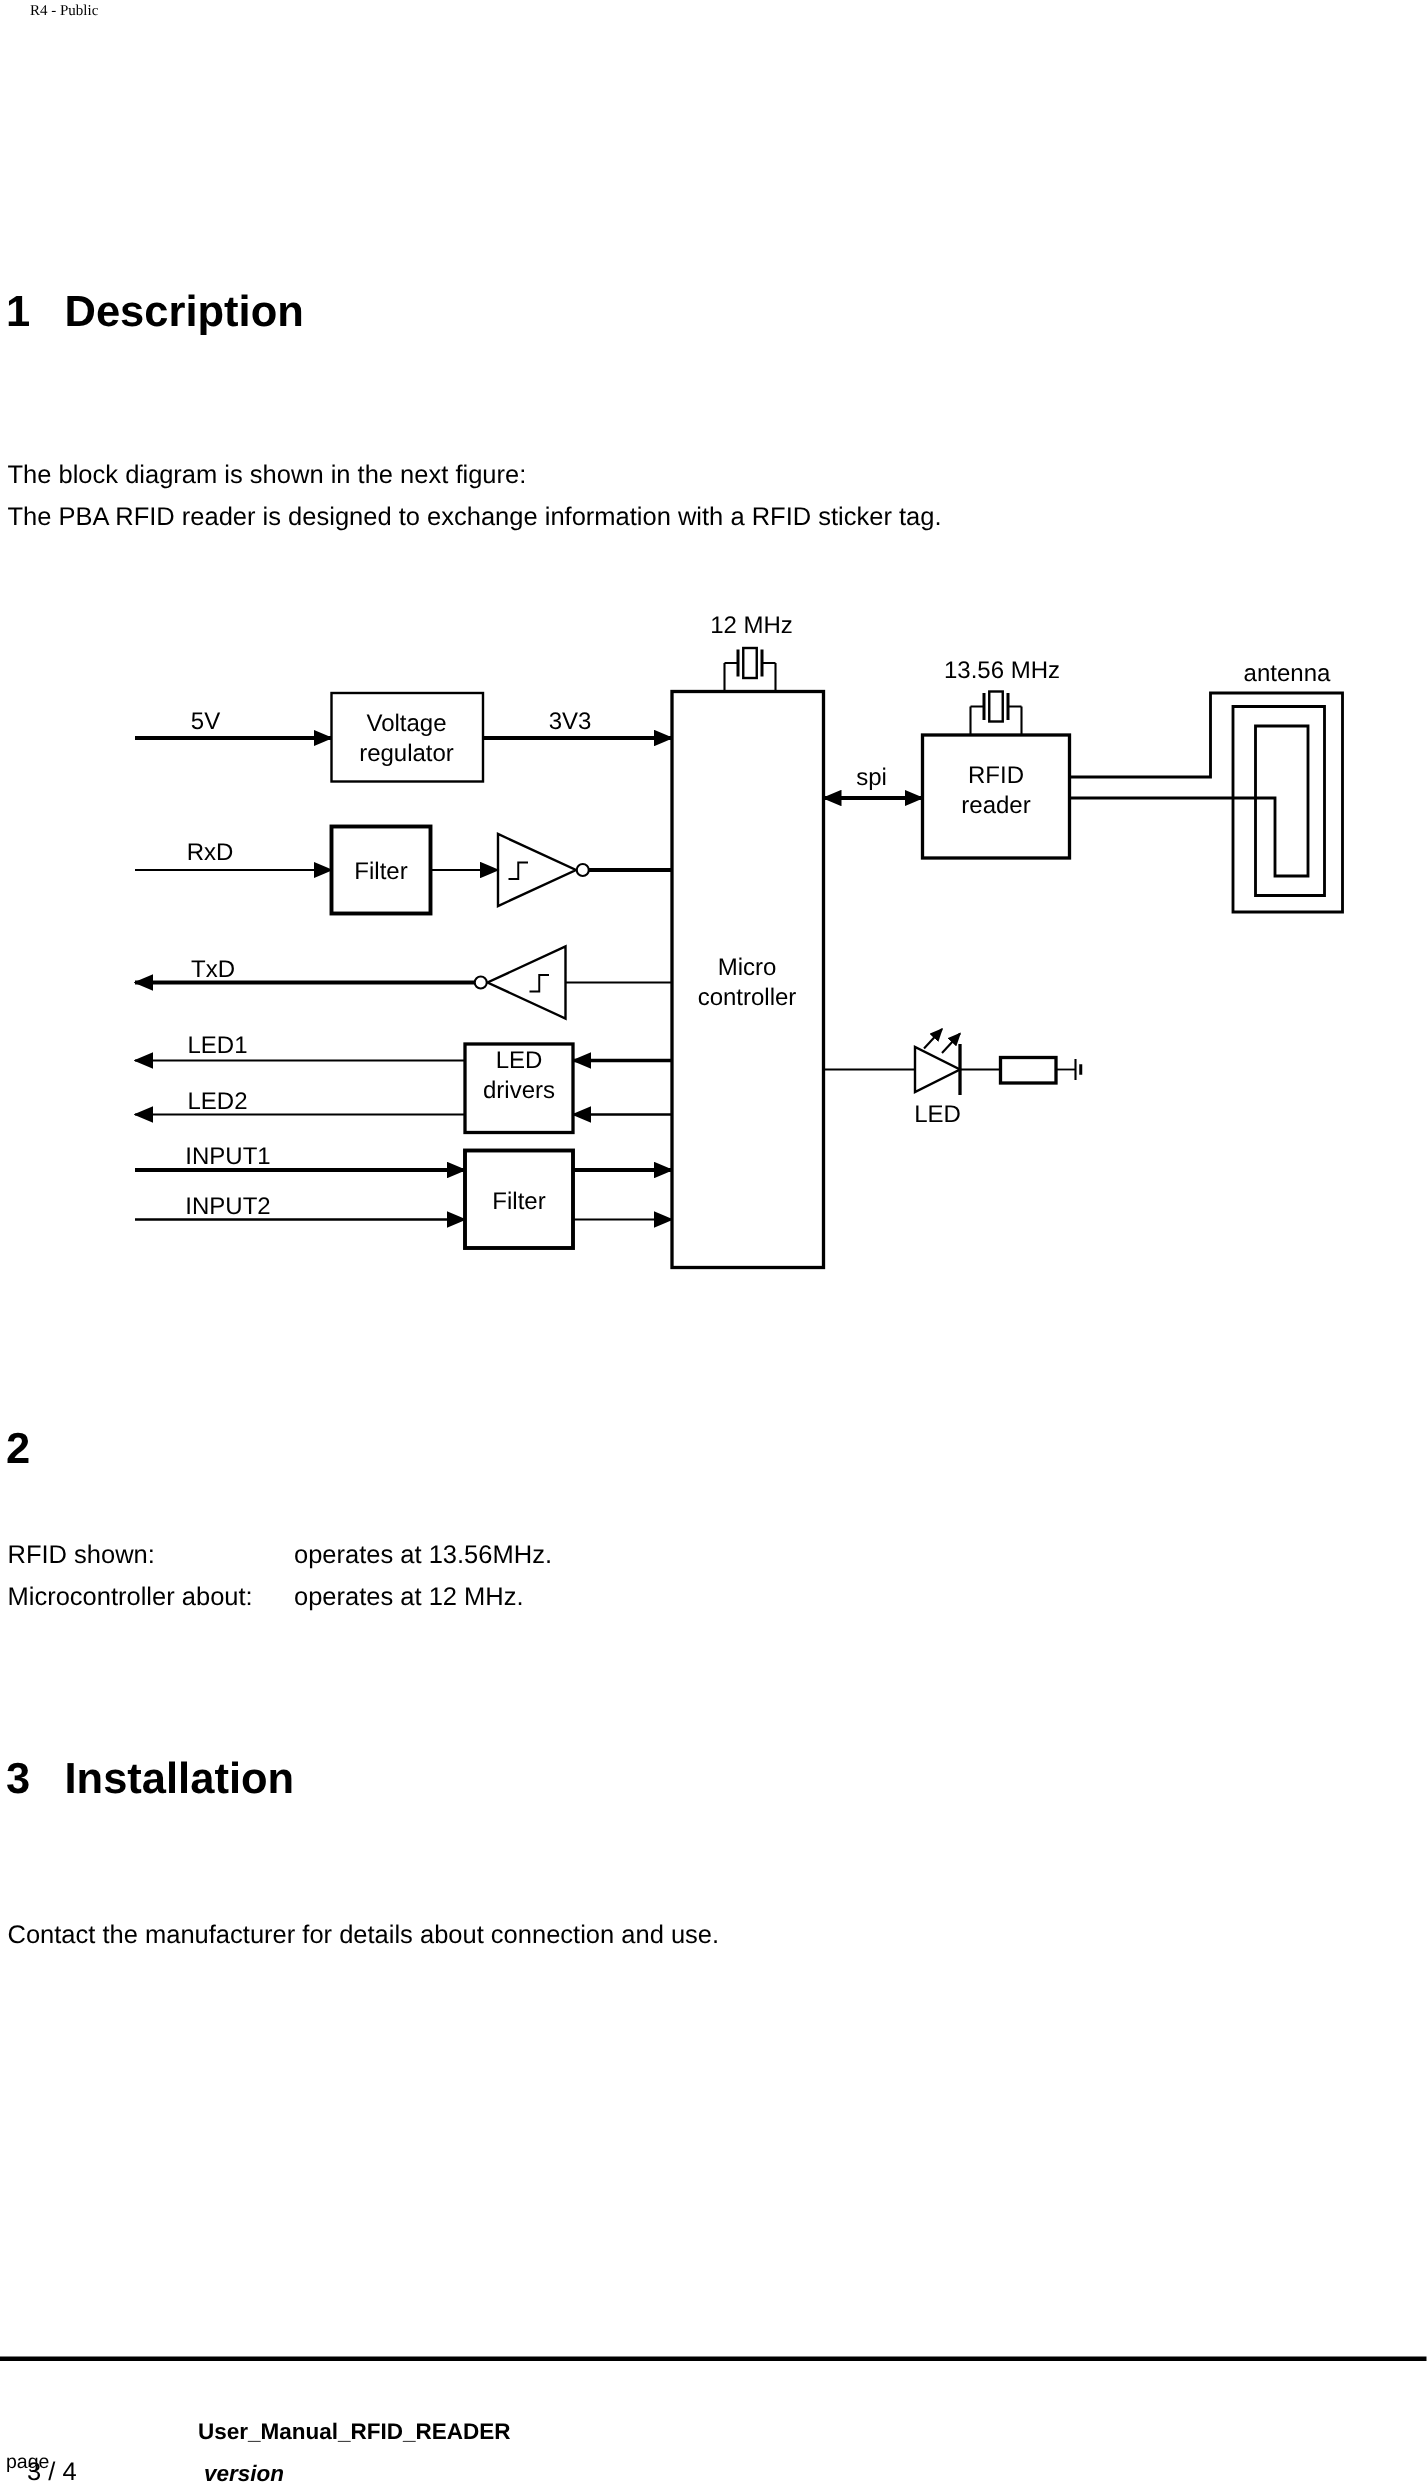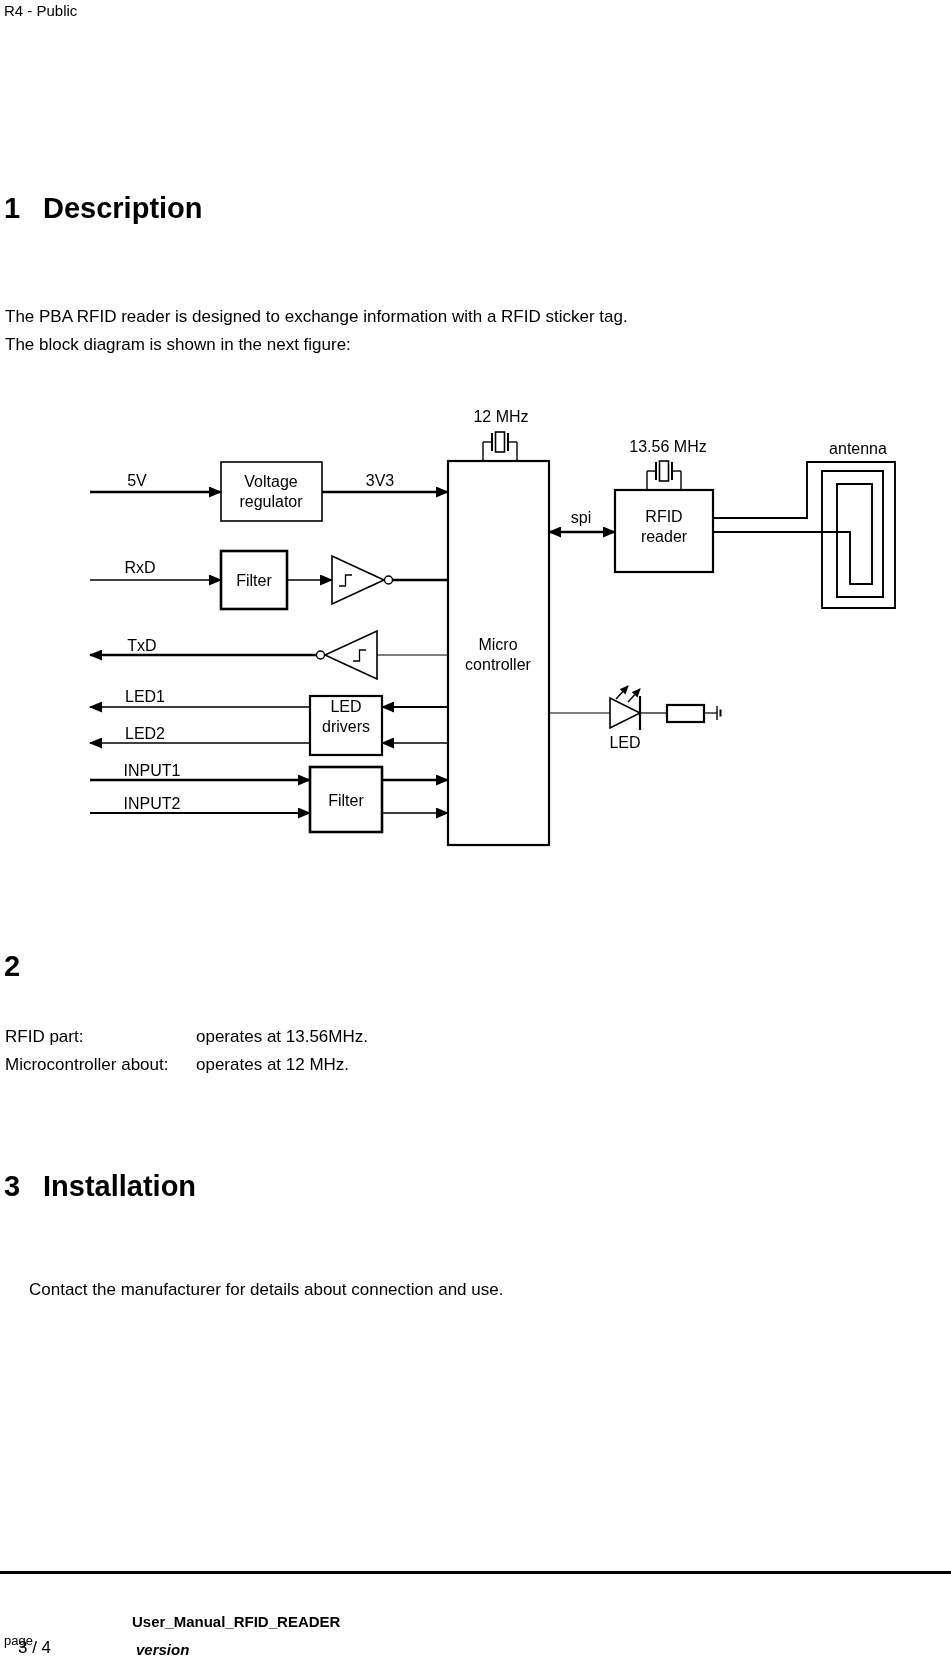--- a/index.html
+++ b/index.html
@@ -3,21 +3,21 @@
 <meta charset="utf-8">
 <style>
   html,body { margin:0; padding:0; }
   body {
     width:951px; height:1659px;
     background:#ffffff; color:#000;
     font-family:"Liberation Sans", sans-serif;
     position:relative; overflow:hidden;
   }
   .abs { position:absolute; }
-  .header-label { left:4px; top:2px; font-size:15px; }
+  .header-label { left:20px; top:2px; font-size:10px;font-family:Liberation Serif, serif; }
   .heading { display:flex; font-weight:bold; font-size:29px; line-height:1.15; letter-spacing:0; }
   .h-num { width:39px; flex:0 0 39px; }
   .bodytext { font-size:17px; line-height:28px; }
   .freq-row { display:flex; font-size:17px; line-height:28px; }
   .freq-label { width:191px; flex:0 0 191px; }
   .footer-rule { left:0; top:1571px; width:951px; height:3px; background:#000; }
   .f-page { left:4px; top:1617px; font-size:13px;margin-top:16px; }
   .f-doc { left:132px; top:1613px; font-size:15px; font-weight:bold; }
   .f-pageno { left:18px; top:1638px; font-size:17px; }
   .f-version { left:136px; top:1641px; font-size:15px; font-weight:bold;font-style:italic; }
@@ -29,22 +29,22 @@
 <body>
 
 <div class="abs header-label">R4 - Public</div>
 
 <div class="abs heading" style="left:4px; top:192px;">
   <span class="h-num">1</span>
   <span>Description</span>
 </div>
 
 <div class="abs bodytext" style="left:5px; top:303px;">
+  <div>The block diagram is shown in the next figure:</div>
   <div>The PBA RFID reader is designed to exchange information with a RFID sticker tag.</div>
-  <div>The block diagram is shown in the next figure:</div>
 </div>
 
 <svg class="abs" style="left:0; top:370px;" width="951" height="490" viewBox="0 0 951 490">
   <defs>
     <marker id="arr" markerUnits="userSpaceOnUse" markerWidth="13" markerHeight="11" refX="12" refY="5.5" orient="auto-start-reverse">
       <path d="M0,0 L13,5.5 L0,11 Z" fill="#000"></path>
     </marker>
     <marker id="arrs" markerUnits="userSpaceOnUse" markerWidth="9" markerHeight="8" refX="8" refY="4" orient="auto">
       <path d="M0,0 L9,4 L0,8 Z" fill="#000"></path>
     </marker>
@@ -165,33 +165,33 @@
     <line x1="720.5" y1="339.5" x2="720.5" y2="346.5" stroke-width="2"></line>
   </g>
 </svg>
 
 <div class="abs heading" style="left:4px; top:950px;">
   <span class="h-num">2</span>
 </div>
 
 <div class="abs" style="left:5px; top:1023px;">
   <div class="freq-row">
-    <span class="freq-label">RFID part:</span>
+    <span class="freq-label">RFID shown:</span>
     <span>operates at 13.56MHz.</span>
   </div>
   <div class="freq-row">
     <span class="freq-label">Microcontroller about:</span>
     <span>operates at 12 MHz.</span>
   </div>
 </div>
 
 <div class="abs heading" style="left:4px; top:1170px;">
   <span class="h-num">3</span>
   <span>Installation</span>
 </div>
 
-<div class="abs bodytext" style="left:5px; top:1276px;margin-left:24px;">Contact the manufacturer for details about connection and use.</div>
+<div class="abs bodytext" style="left:5px; top:1276px;">Contact the manufacturer for details about connection and use.</div>
 
 <div class="abs footer-rule"></div>
 <div class="abs f-page">page</div>
 <div class="abs f-doc">User_Manual_RFID_READER</div>
 <div class="abs f-pageno">3 / 4</div>
 <div class="abs f-version">version</div>
 
 </body></html>

